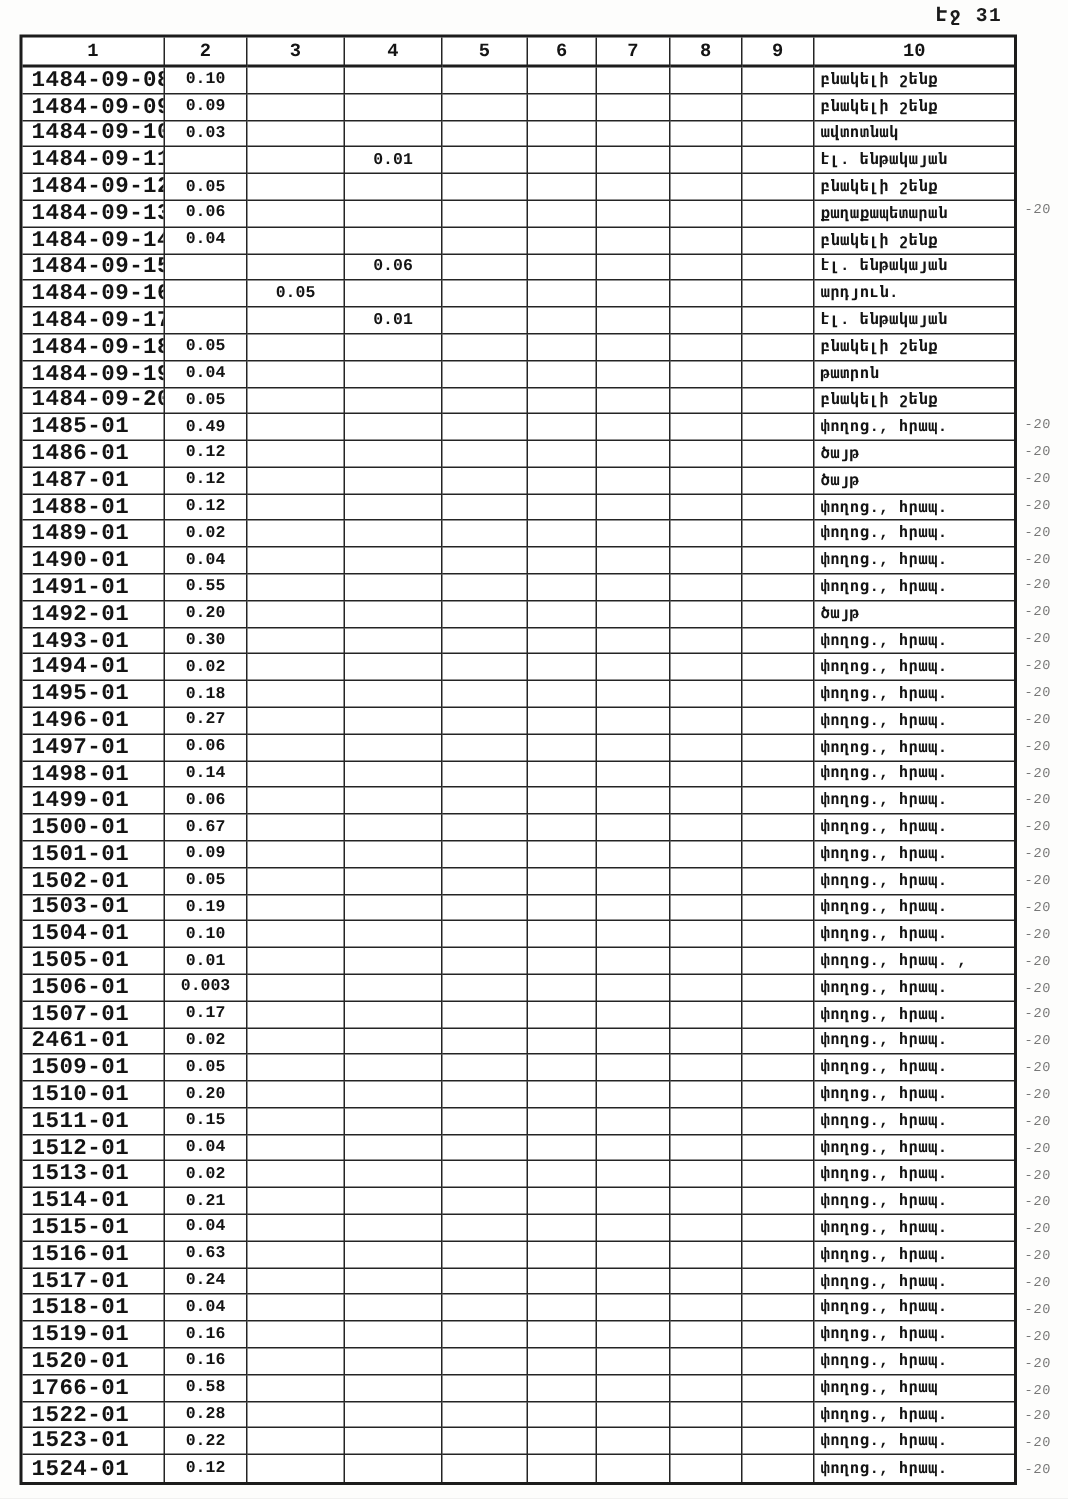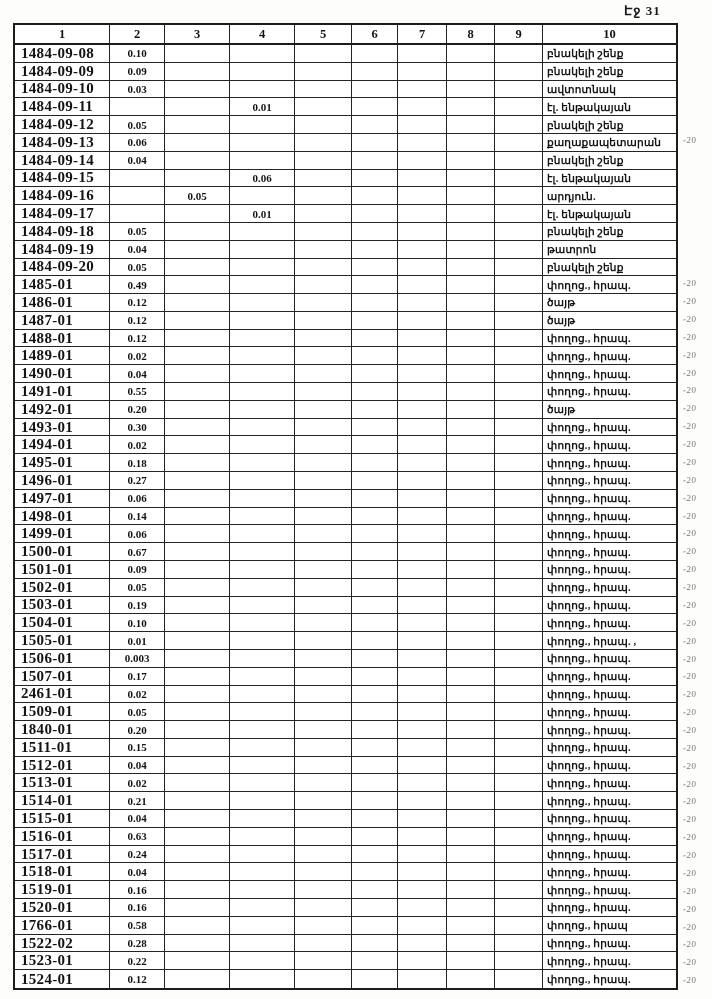--- a/index.html
+++ b/index.html
@@ -1,20 +1,20 @@
 <!DOCTYPE html>
 <html><head>
 <meta charset="utf-8">
 <style>
   html,body{margin:0;padding:0;background:#e8e8e8;}
   .page{
     position:relative;
     width:712px;height:999px;
     background:#fdfdfc;
-    font-family:Liberation Serif, serif;
+    font-family:Liberation Mono, monospace;
     color:#141414;
     overflow:hidden;
   }
   .page-label{
     position:absolute;top:3px;left:624px;
     font-size:13px;font-weight:bold;letter-spacing:1px;
     color:#1a1a1a;
   }
   .table{
     position:absolute;left:13px;top:23px;
@@ -444,21 +444,21 @@
       <div class="cell id c1">1509-01</div>
       <div class="cell num c2">0.05</div>
       <div class="cell num c3"></div>
       <div class="cell num c4"></div>
       <div class="cell num c5"></div>
       <div class="cell num c6"></div>
       <div class="cell num c7"></div>
       <div class="cell num c8"></div>
       <div class="cell num c9"></div>
       <div class="cell desc c10">փողոց., հրապ.</div>
-      <div class="cell id c1">1840-01</div>
+      <div class="cell id c1">1510-01</div>
       <div class="cell num c2">0.20</div>
       <div class="cell num c3"></div>
       <div class="cell num c4"></div>
       <div class="cell num c5"></div>
       <div class="cell num c6"></div>
       <div class="cell num c7"></div>
       <div class="cell num c8"></div>
       <div class="cell num c9"></div>
       <div class="cell desc c10">փողոց., հրապ.</div>
       <div class="cell id c1">1511-01</div>
@@ -564,21 +564,21 @@
       <div class="cell id c1">1766-01</div>
       <div class="cell num c2">0.58</div>
       <div class="cell num c3"></div>
       <div class="cell num c4"></div>
       <div class="cell num c5"></div>
       <div class="cell num c6"></div>
       <div class="cell num c7"></div>
       <div class="cell num c8"></div>
       <div class="cell num c9"></div>
       <div class="cell desc c10">փողոց., հրապ</div>
-      <div class="cell id c1">1522-02</div>
+      <div class="cell id c1">1522-01</div>
       <div class="cell num c2">0.28</div>
       <div class="cell num c3"></div>
       <div class="cell num c4"></div>
       <div class="cell num c5"></div>
       <div class="cell num c6"></div>
       <div class="cell num c7"></div>
       <div class="cell num c8"></div>
       <div class="cell num c9"></div>
       <div class="cell desc c10">փողոց., հրապ.</div>
       <div class="cell id c1">1523-01</div>

